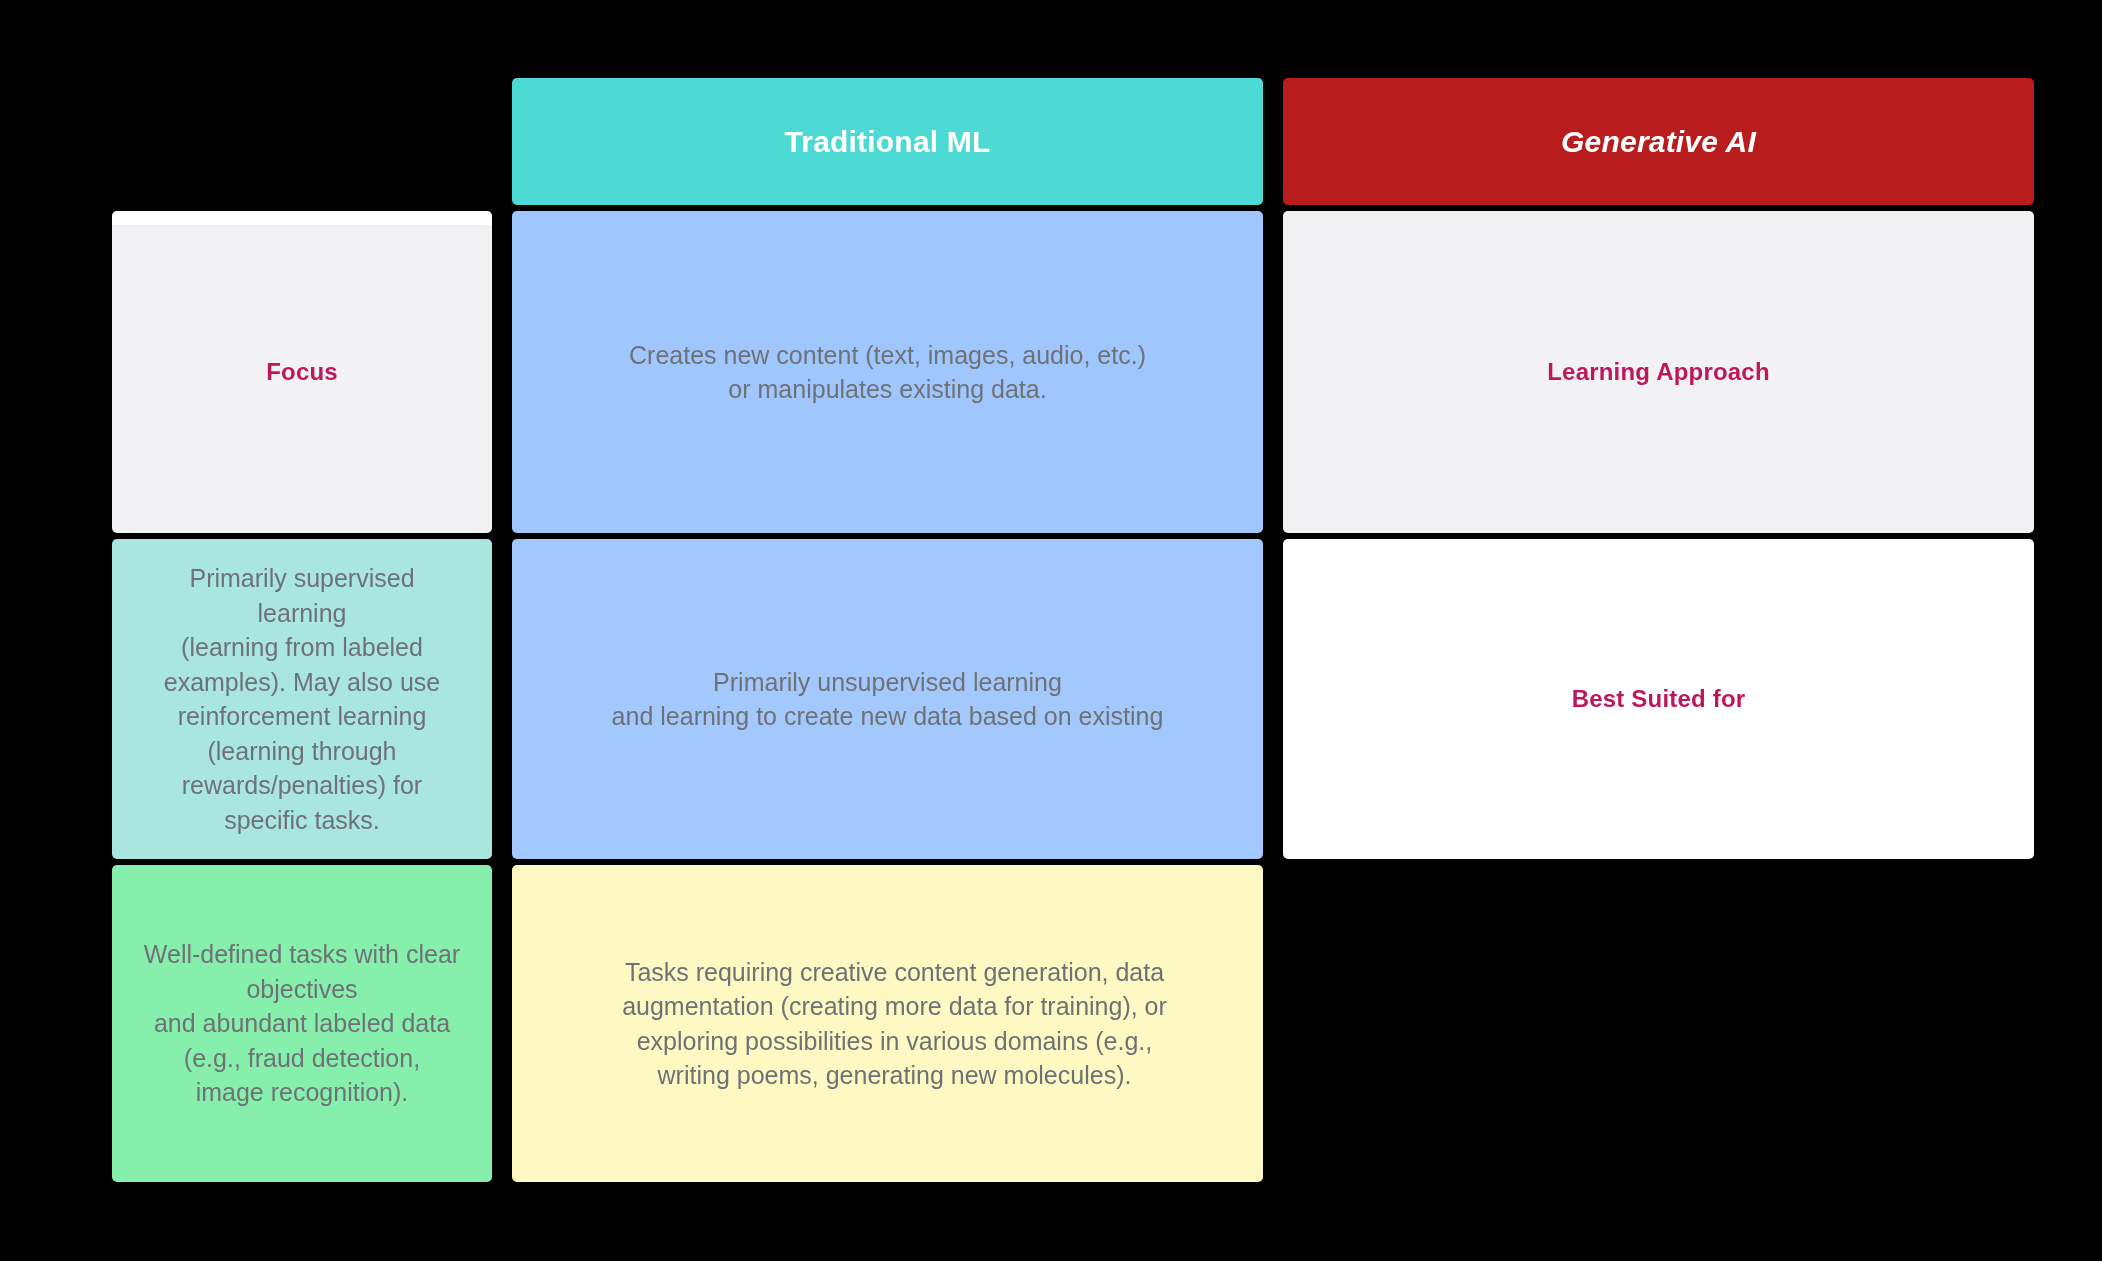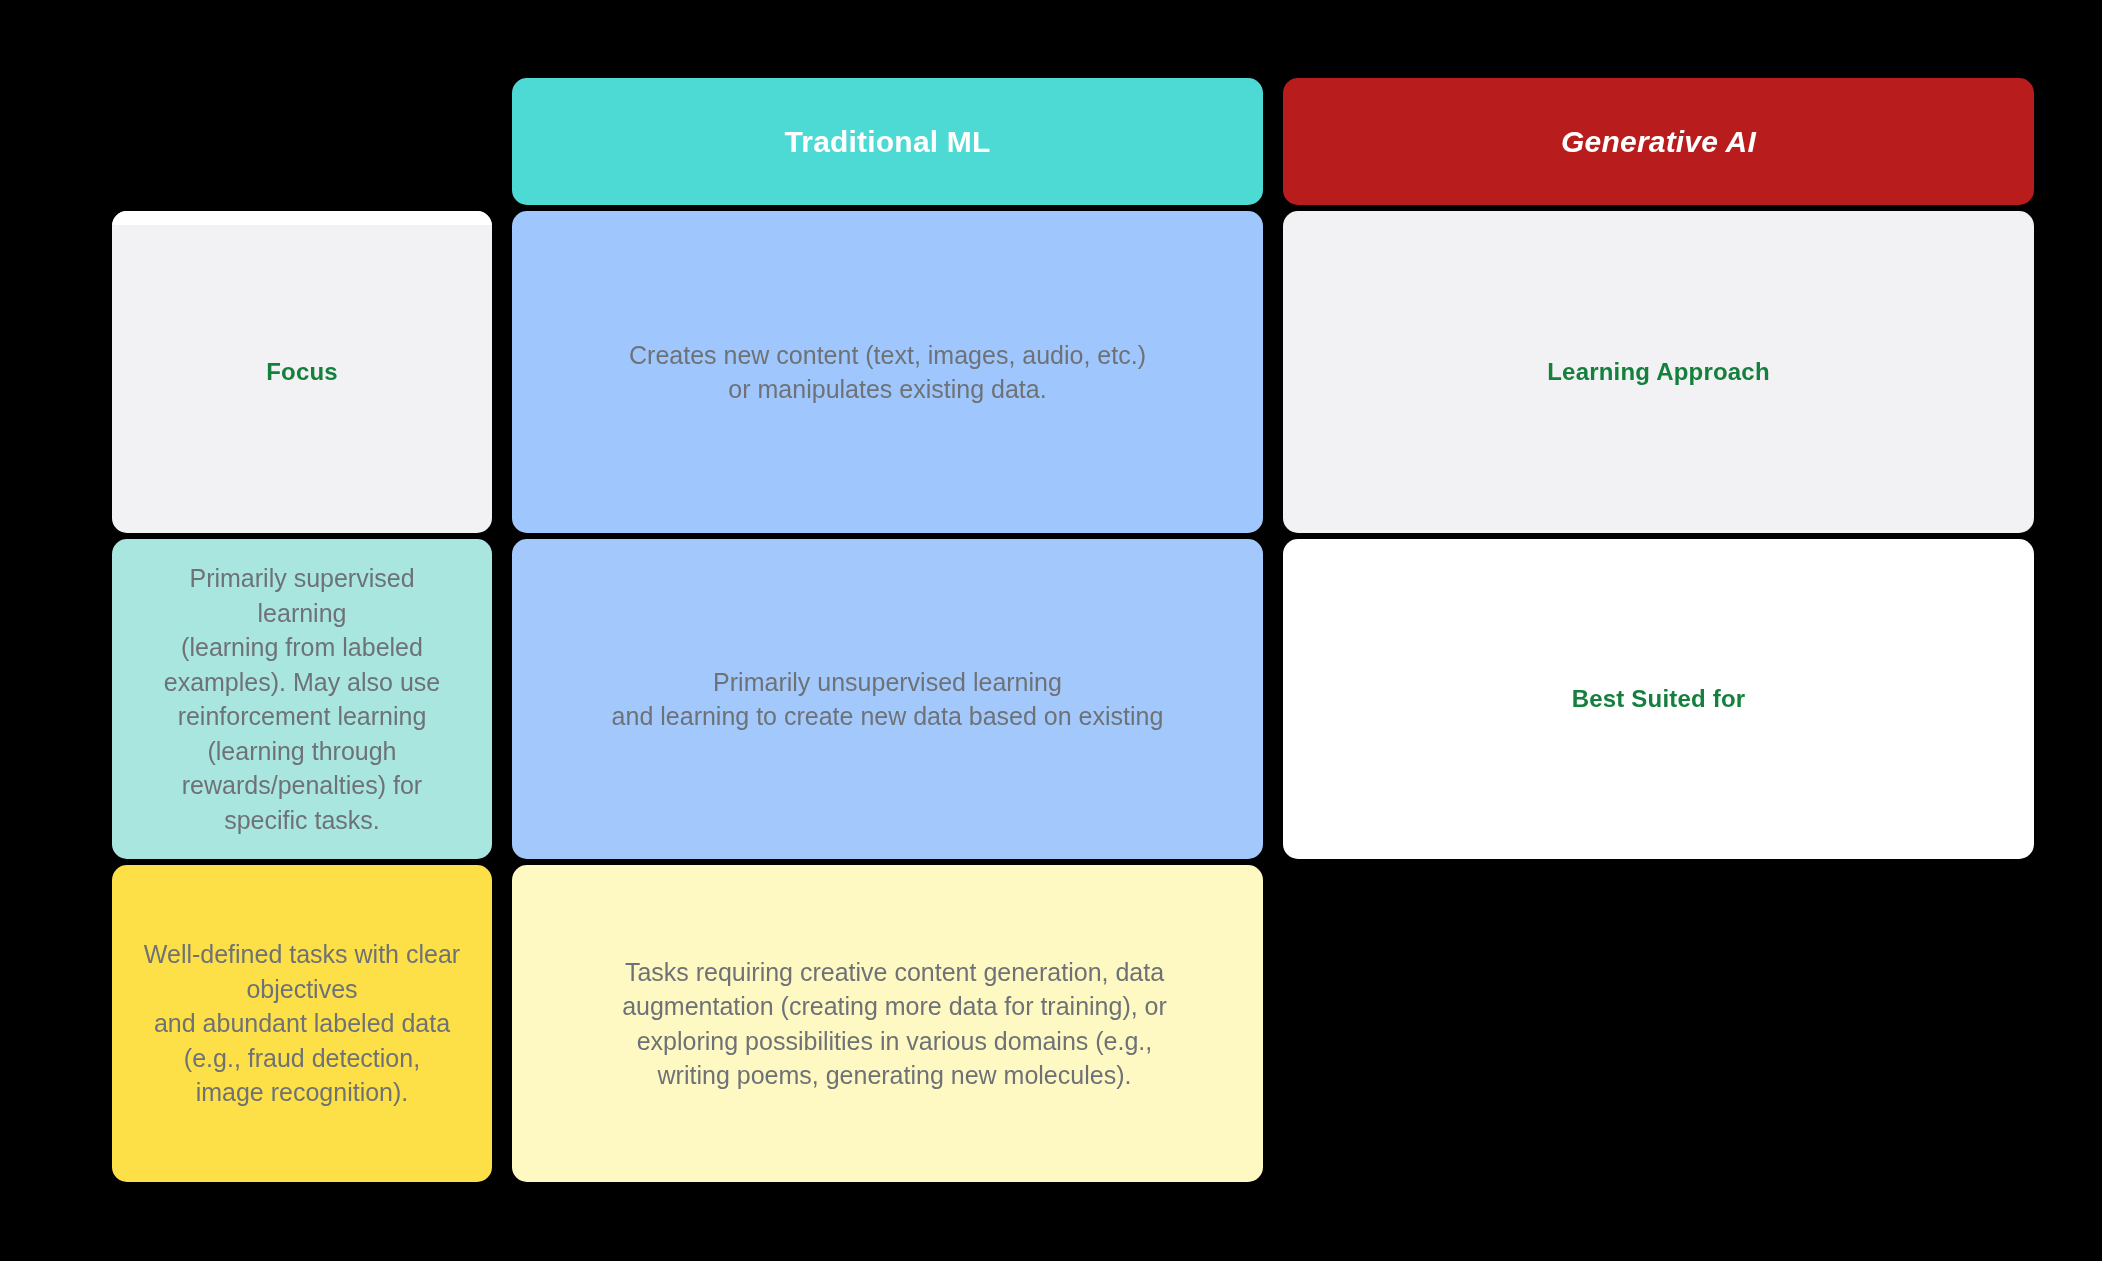--- a/index.html
+++ b/index.html
@@ -24,21 +24,21 @@
     display: grid;
     grid-template-columns: 392px 763px 763px;
     grid-template-rows: 127px 322px 320px 317px;
     column-gap: 8px;
     row-gap: 6px;
     box-sizing: border-box;
   }
 
   .cell {
     box-sizing: border-box;
-    border-radius: 15px;
+    border-radius: 5px;
     display: flex;
     align-items: center;
     justify-content: center;
     text-align: center;
     overflow: hidden;
     margin-left: 12px;
   }
 
   
   .corner-cell {
@@ -52,21 +52,21 @@
     color: #ffffff;
     letter-spacing: 0.2px;
   }
   .col-header.teal  { background: #4dd9d4; }
   .col-header.blue  { background: #b91c1c; font-style: italic; }
 
   
   .row-label {
     font-size: 24px;
     font-weight: bold;
-    color: #15803d;
+    color: #be185d;
     letter-spacing: 0.2px;
     position: relative;
   }
   .row-label.shade-1 { background: #f2f2f4; }
   .row-label.shade-2 { background: #f2f2f4; }
   .row-label.shade-3 { background: #ffffff; }
 
   
   .row-label.shade-1::before {
     content: "";
@@ -83,21 +83,21 @@
   .body-cell {
     font-size: 25px;
     line-height: 1.38;
     color: #6e7276;
     padding: 18px 30px;
   }
   .body-cell .text-line { display: block; }
 
   .body-cell.teal-1 { background: #a9e6e0; }
   .body-cell.teal-2 { background: #a9e6e0; }
-  .body-cell.teal-3 { background: #fde047; }
+  .body-cell.teal-3 { background: #86efac; }
   .body-cell.blue-1 { background: #9fc7fd; }
   .body-cell.blue-2 { background: #a3c9fc; }
   .body-cell.blue-3 { background: #fef9c3; padding-left: 44px; }
 </style>
 </head>
 <body>
 
 <div class="comparison-table">
 
   <div class="cell corner-cell"></div>

